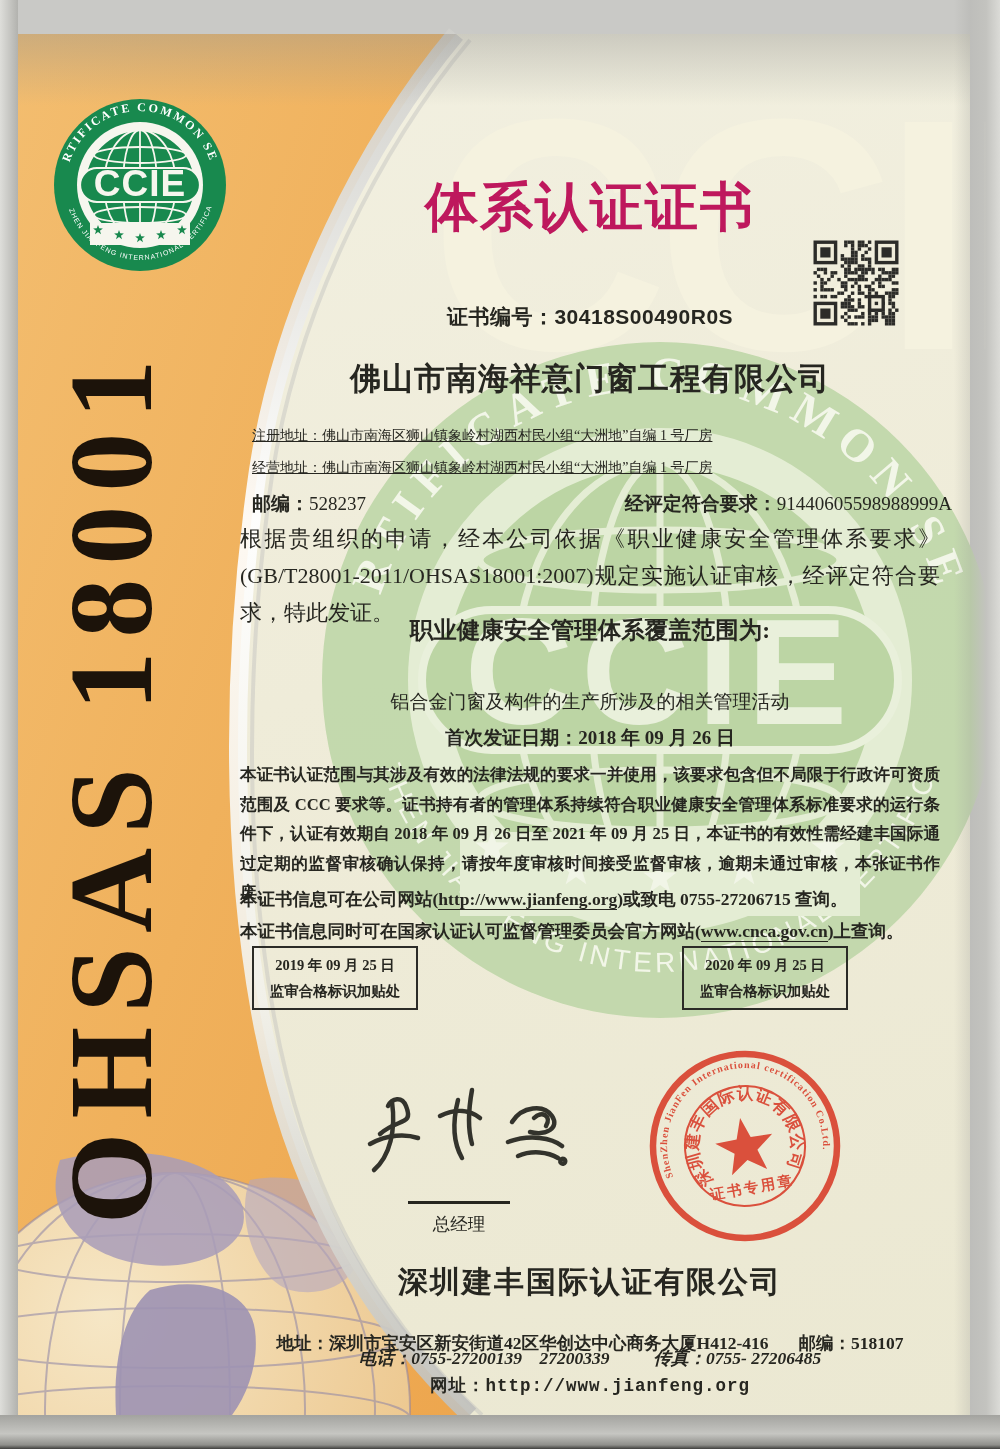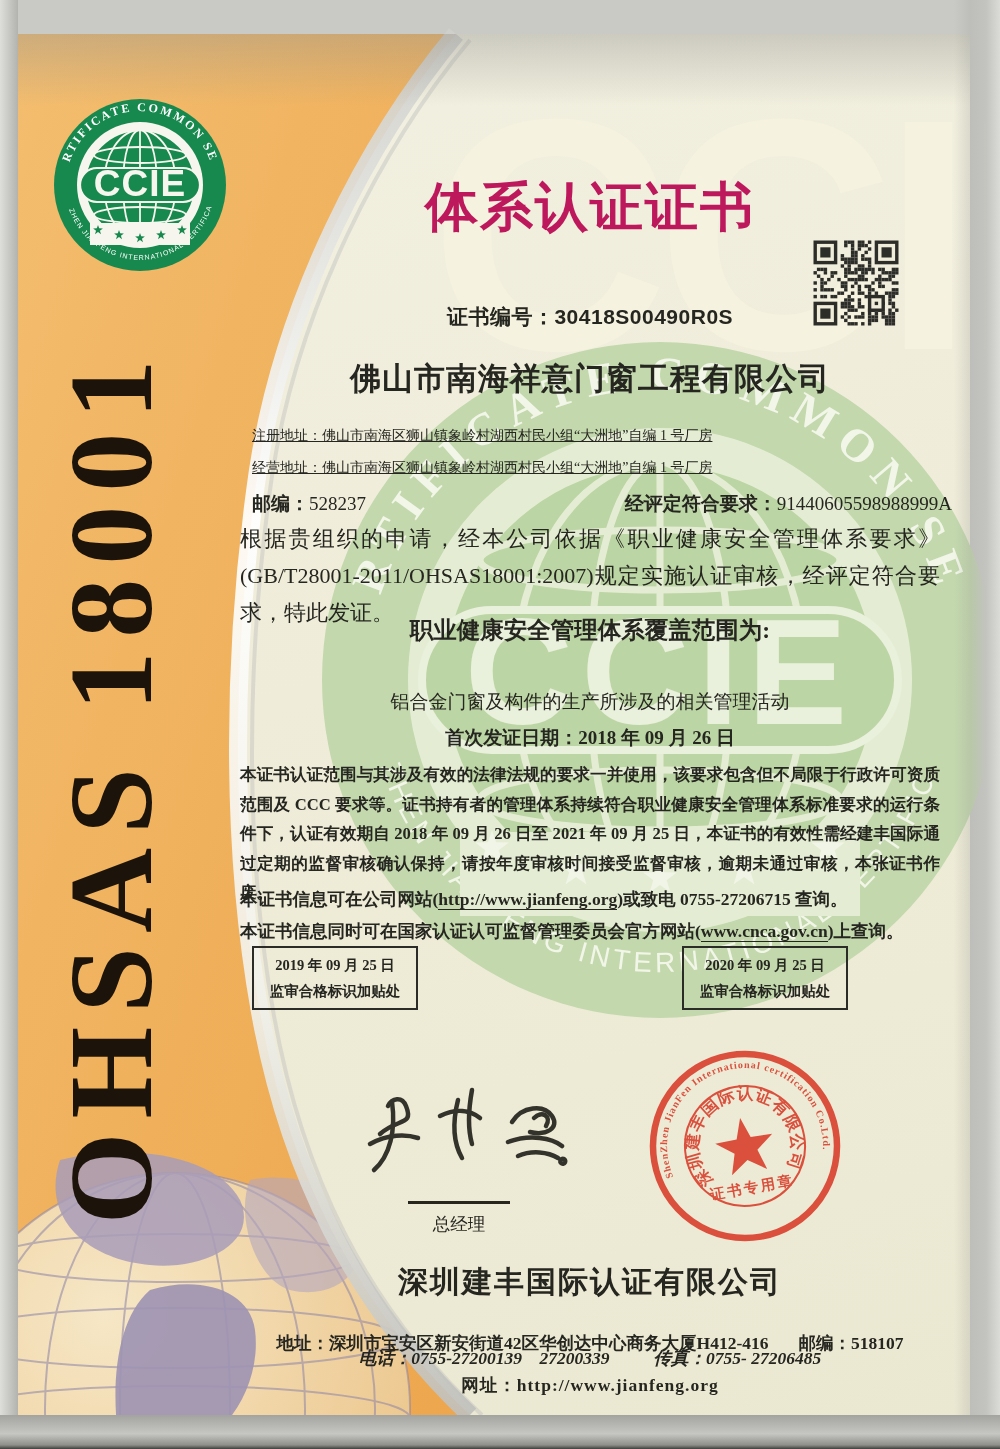--- a/index.html
+++ b/index.html
@@ -41,21 +41,21 @@
   .u{border-bottom:1.6px solid #262620;font-weight:bold;}
   .abox{position:absolute;top:946px;width:162px;height:60px;border:2px solid #2b2b27;
         text-align:center;font-size:14.5px;font-weight:bold;}
   .abox .d{margin-top:8px;} .abox .l{margin-top:7px;}
   .box1{left:252px;} .box2{left:682px;}
   .sigline{position:absolute;left:408px;top:1201px;width:102px;height:2.5px;background:#26261f;}
   .sigtitle{position:absolute;left:398px;top:1212px;width:122px;text-align:center;font-size:17.5px;}
   .issuer-name{top:1262px;font-size:30px;font-weight:bold;letter-spacing:2px;
         font-family:"Liberation Sans","DejaVu Sans",sans-serif;}
   .iline{font-size:17.5px;font-weight:bold;white-space:nowrap;}
-  .i1{top:1311px;margin-top:20px;} .i2{top:1346px;font-style:italic;} .i3{top:1373px;letter-spacing:1px;}
+  .i1{top:1311px;margin-top:20px;} .i2{top:1346px;font-style:italic;} .i3{top:1373px;letter-spacing:1px;font-family:Liberation Mono, monospace;}
   .gap{display:inline-block;width:30px;}
   .gap2{display:inline-block;width:44px;}
   svg text{user-select:none;}
 </style>
 </head>
 <body>
 
 <div class="page">
 
   <div class="paper"></div>

